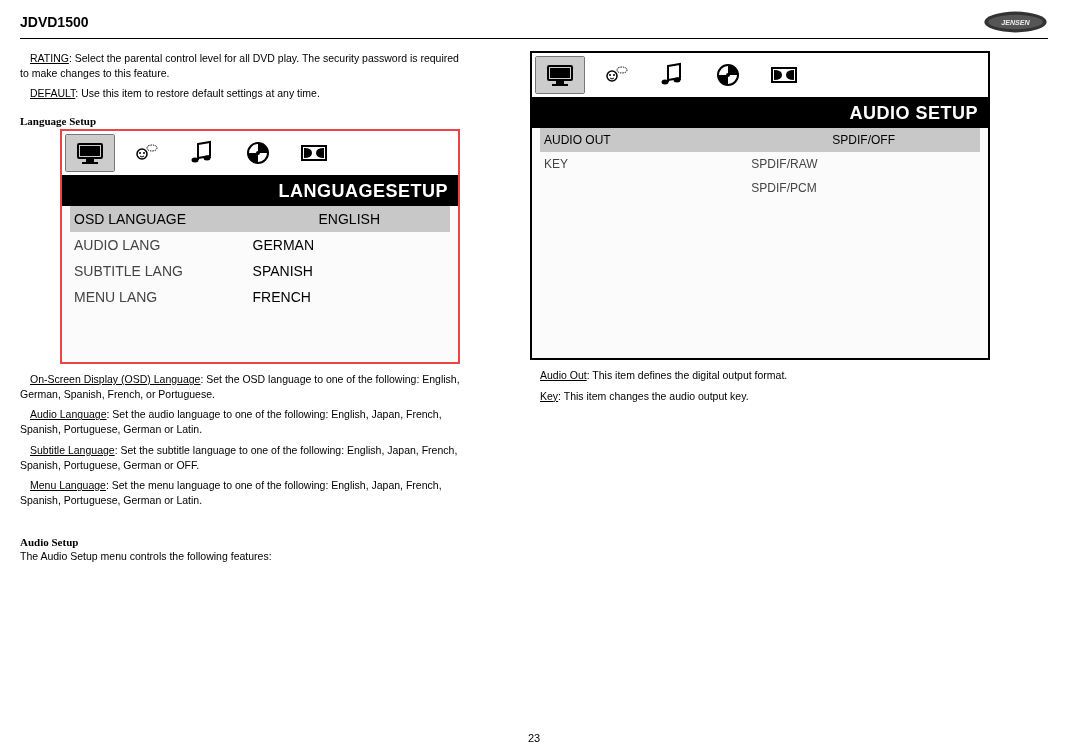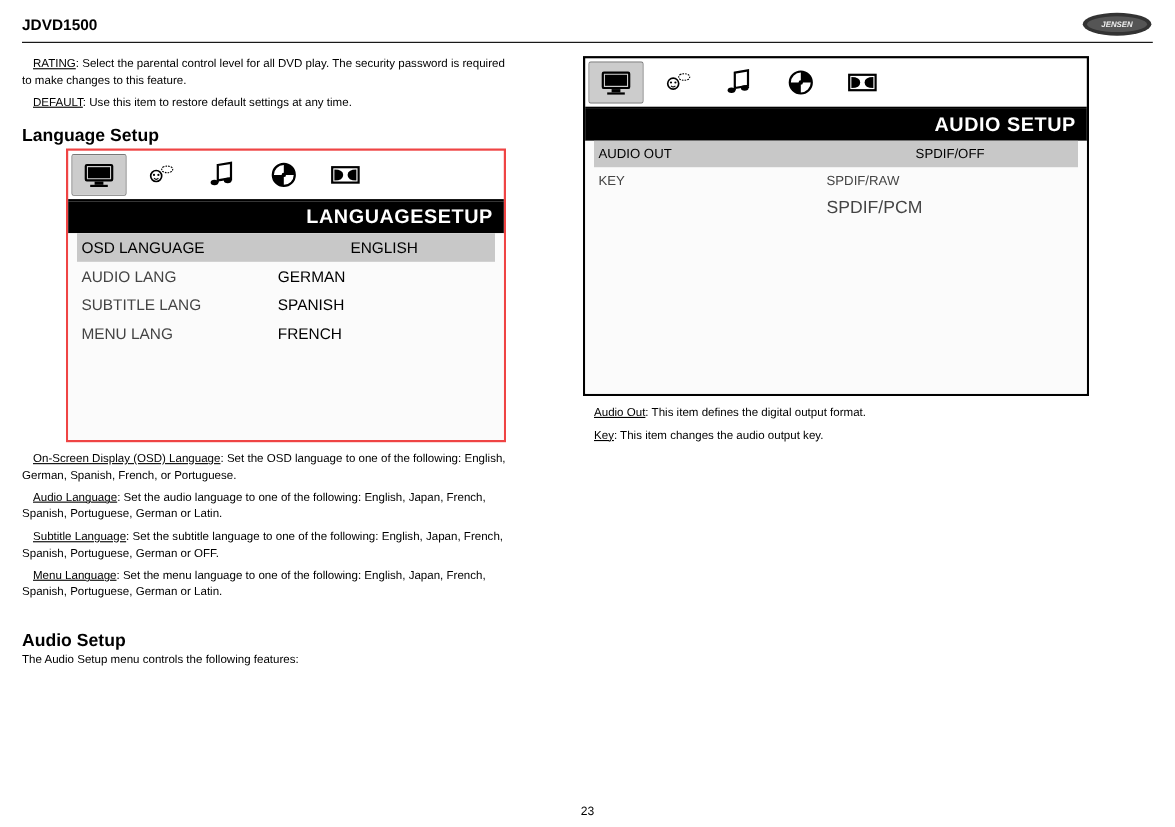--- a/index.html
+++ b/index.html
@@ -38,24 +38,25 @@
     .body-text {
       font-size: 10.5px;
       line-height: 1.4;
       margin-bottom: 6px;
     }
     .body-text .term {
       text-decoration: underline;
       padding-left: 10px;
     }
     .section-heading {
-      font-size: 16px;
+      font-size: 11px;
       font-weight: bold;
       margin-top: 14px;
       margin-bottom: 2px;
+      font-family: Liberation Serif, serif;
     }
     .section-sub {
       font-size: 10.5px;
       margin-bottom: 6px;
     }
     .setup-panel {
       border: 2px solid #ef4444;
       background: #fff;
       width: 400px;
       margin-left: 40px;
@@ -99,21 +100,21 @@
       background: #000;
       color: #fff;
       font-size: 18px;
       font-weight: bold;
       padding: 4px 10px;
       text-align: right;
       letter-spacing: 0.5px;
     }
     .menu-body {
       background: #fbfbfb;
-      height: 188px;
+      height: 156px;
       padding: 0 8px 8px 8px;
     }
     .menu-body-right {
       background: #fbfbfb;
       height: 230px;
       padding: 0 8px 8px 8px;
     }
     .menu-row {
       display: flex;
       padding: 5px 4px;
@@ -301,21 +302,21 @@
       <div class="titlebar">AUDIO SETUP</div>
       <div class="menu-body-right">
         <div class="menu-row highlight" style="font-size:12px">
           <div class="menu-left">AUDIO OUT</div>
           <div class="menu-right">SPDIF/OFF</div>
         </div>
         <div class="menu-row" style="font-size:12px">
           <div class="menu-left">KEY</div>
           <div class="menu-right">SPDIF/RAW</div>
         </div>
-        <div class="menu-row" style="font-size:16px">
+        <div class="menu-row" style="font-size:12px">
           <div class="menu-left"></div>
           <div class="menu-right">SPDIF/PCM</div>
         </div>
       </div>
     </div>
 
     <p class="body-text">
       <span class="term">Audio Out</span><span>: This item defines the digital output format.</span>
     </p>
     <p class="body-text">

